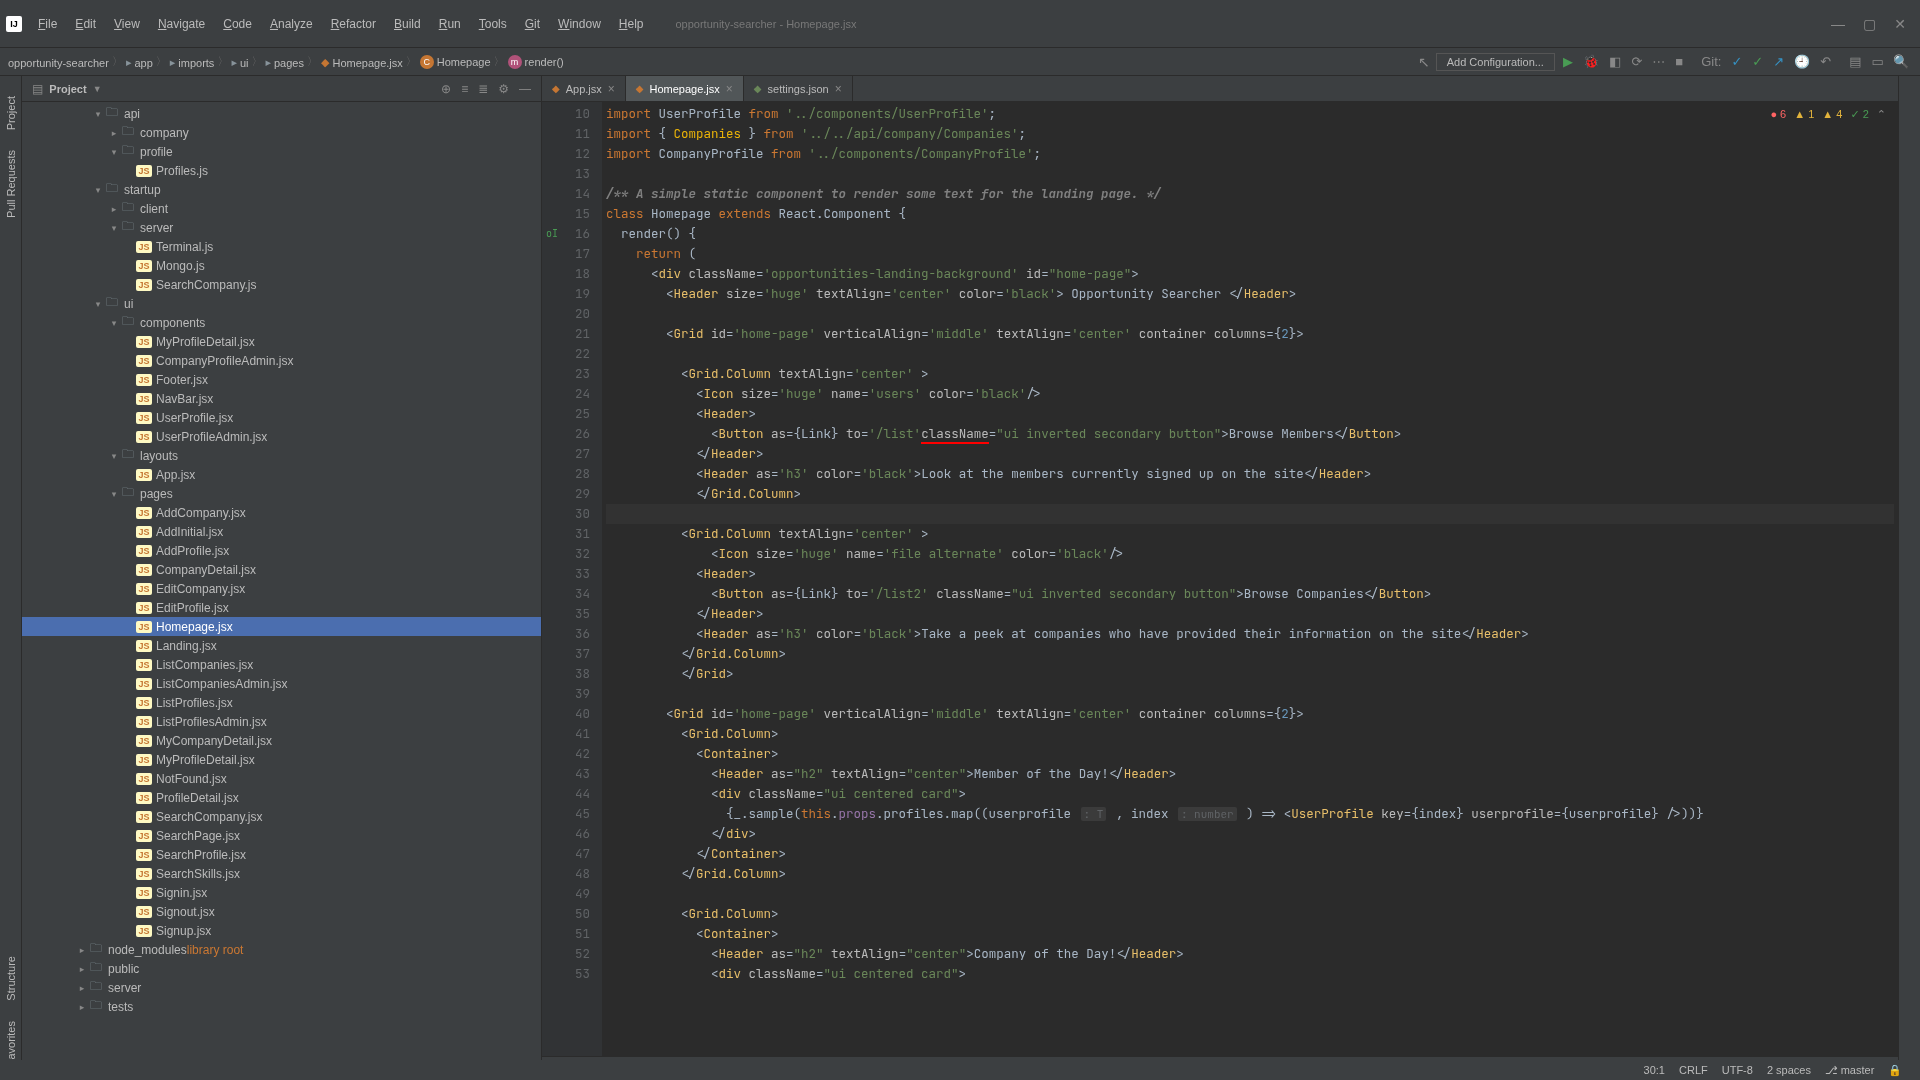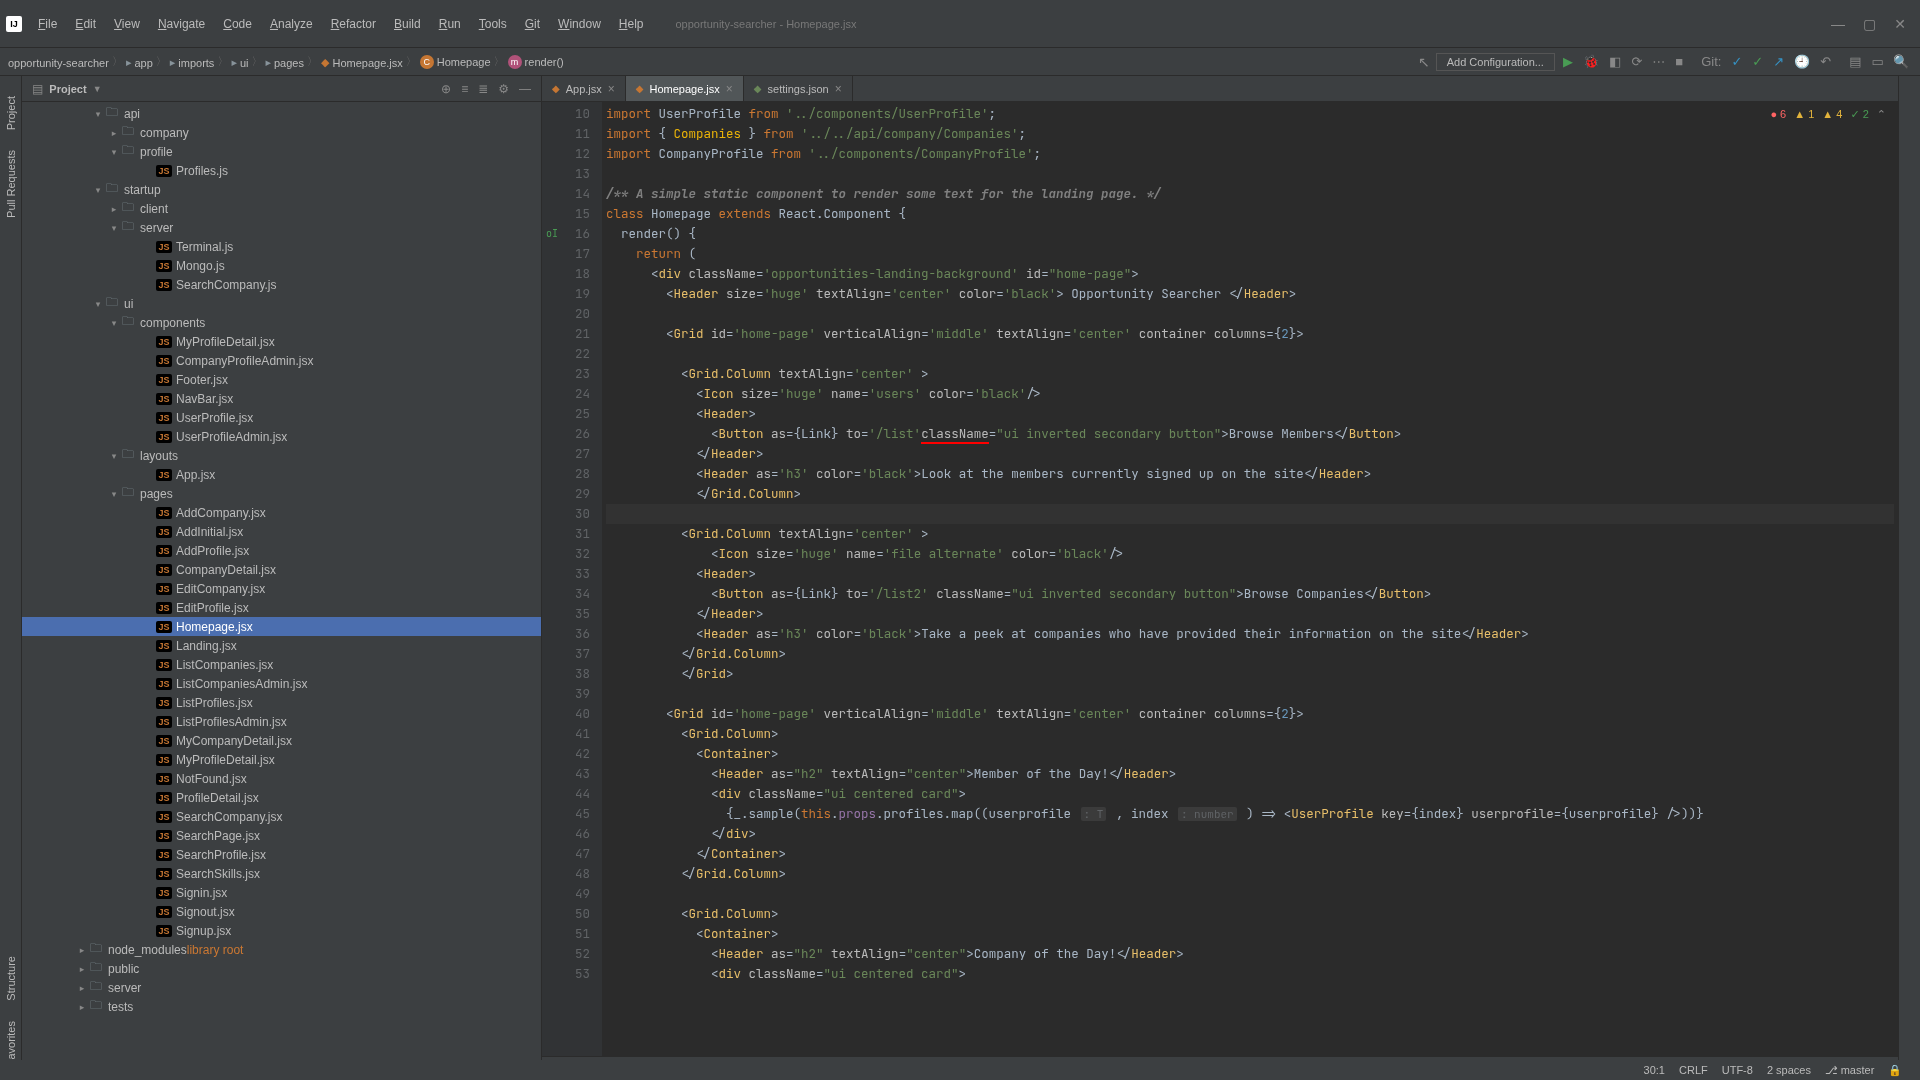--- a/index.html
+++ b/index.html
@@ -126,21 +126,21 @@
   align-items: center;
   height: 19px;
   padding-left: 6px;
   cursor: pointer;
   white-space: nowrap;
 }
 .tree-row.selected { background: #4b6eaf; color: #fff; }
 .tree-arrow { width: 12px; text-align: center; color: #888; font-size: 9px; }
 .tree-icon { width: 16px; text-align: center; margin-right: 4px; }
 .dir-icon { color: #87939a; }
-.js-icon { color: #c57633; font-weight:bold; font-size:9px; background:#000000; padding:1px 2px; border-radius:2px;margin-left:20px; }
+.js-icon { color: #c57633; font-weight:bold; font-size:9px; background:#fef9c3; padding:1px 2px; border-radius:2px; }
 .lib-text { color: #cc7832; }
 
 .editor-area {
   flex: 1;
   background: #2b2b2b;
   display: flex;
   flex-direction: column;
 }
 .editor-tabs {
   height: 26px;

